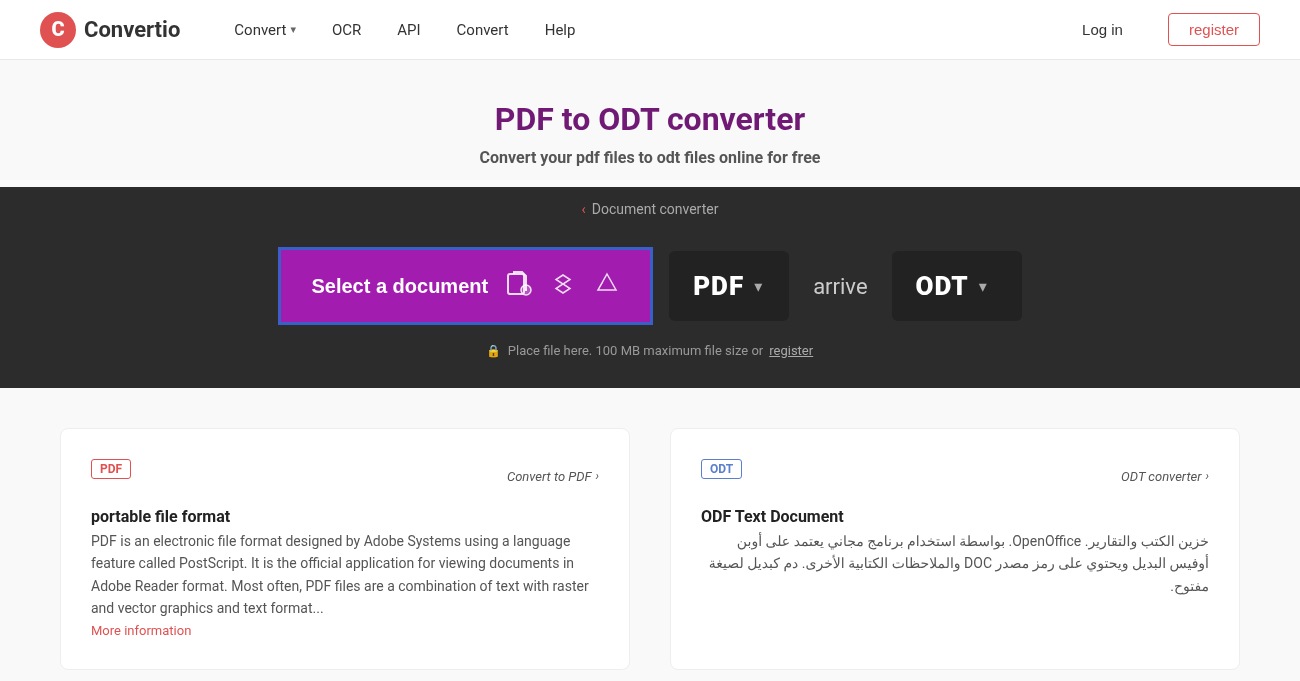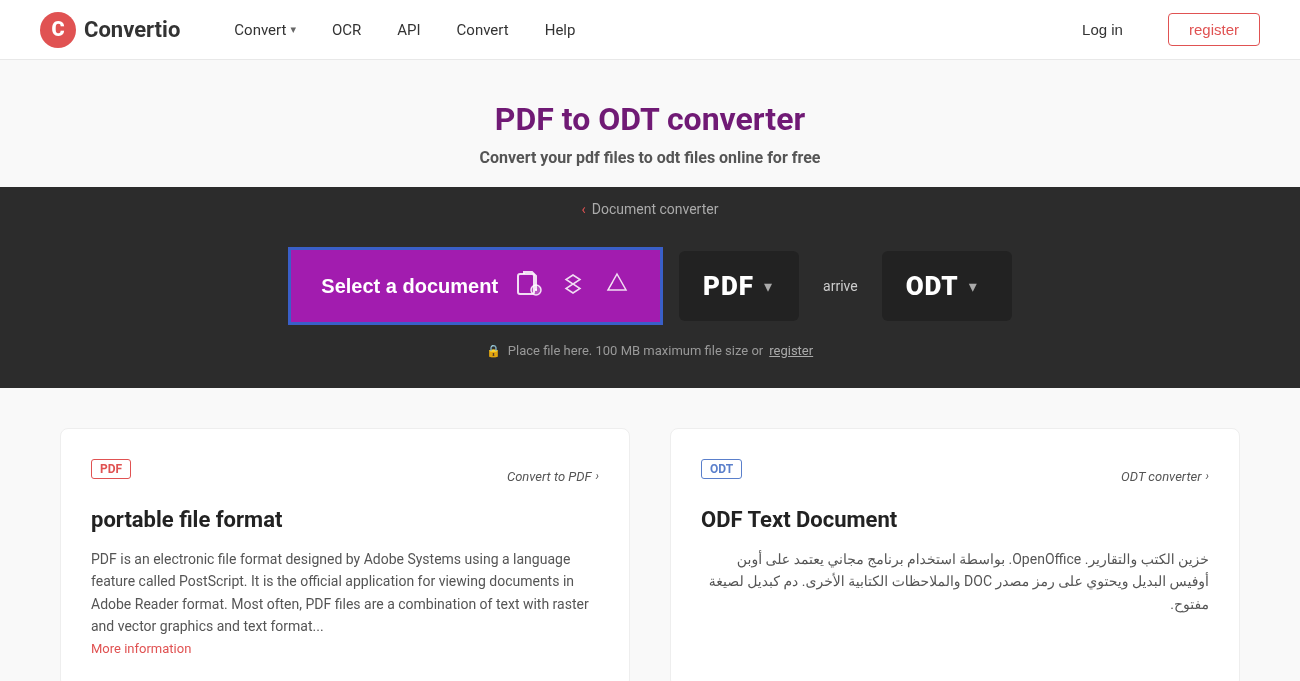--- a/index.html
+++ b/index.html
@@ -155,21 +155,21 @@
       font-size: 26px;
       font-weight: 900;
       letter-spacing: 1px;
     }
     .format-chevron {
       color: #aaa;
       font-size: 16px;
     }
     .arrow-text {
       color: #ccc;
-      font-size: 14px;
+      font-size: 22px;
       font-weight: 400;
       padding: 0 8px;
     }
     .format-to {
       background: #222;
       border-radius: 6px;
       padding: 20px 24px;
       display: flex;
       align-items: center;
       gap: 10px;
@@ -231,24 +231,24 @@
       text-decoration: none;
       font-style: italic;
     }
     .card-header {
       display: flex;
       align-items: center;
       justify-content: space-between;
       margin-bottom: 14px;
     }
     .card-title {
-      font-size: 22px;
+      font-size: 16px;
       font-weight: 700;
       color: #222;
-      margin-bottom: 16px;
+      margin-bottom: 4px;
     }
     .card-desc {
       font-size: 14px;
       color: #555;
       line-height: 1.6;
     }
     .card-more {
       color: #e05252;
       font-size: 13px;
       cursor: pointer;

